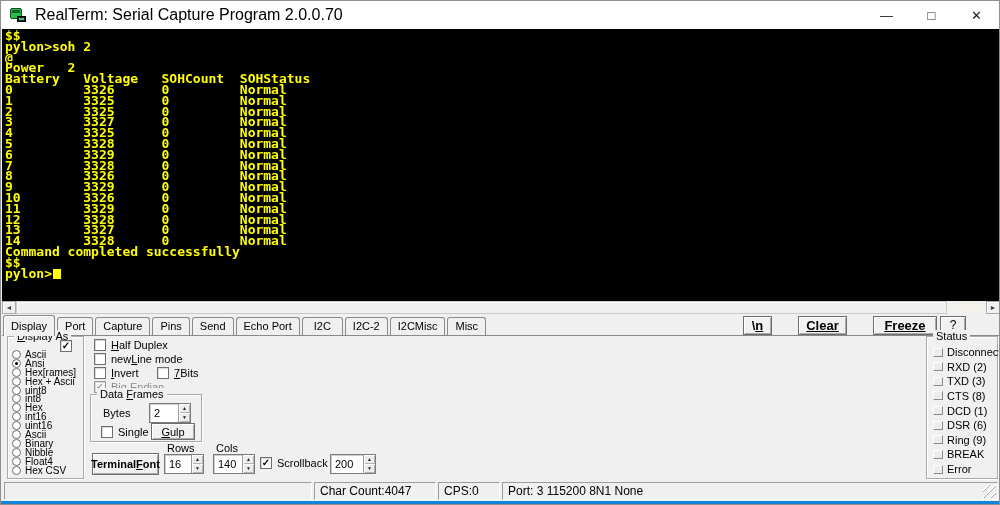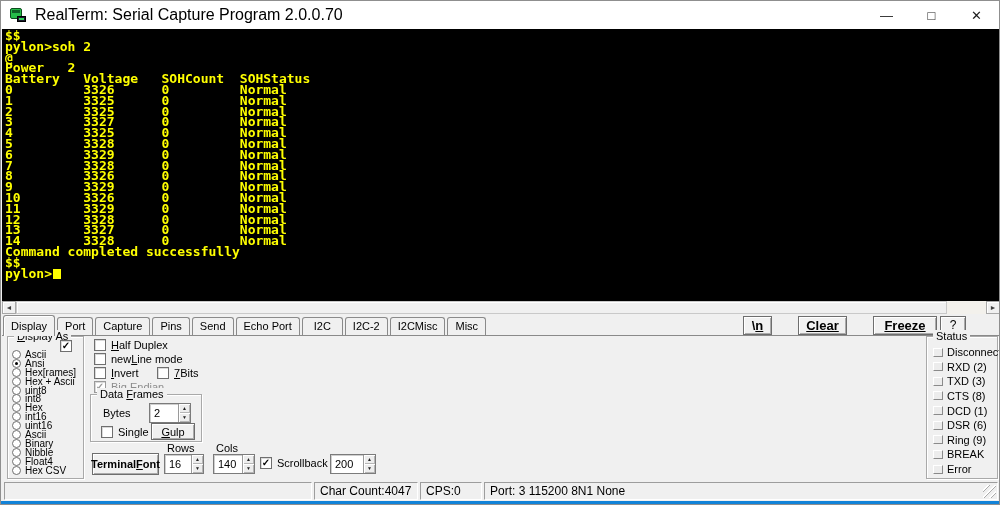--- a/index.html
+++ b/index.html
@@ -83,21 +83,21 @@
   .led { width:10px; height:9px; background:#ececec; border:1px solid; border-color:#fff #8a8a8a #8a8a8a #fff; margin-right:4px; flex:none; }
   .slabel { font-size:11px; white-space:nowrap; }
   
   .btn-font { position:absolute; left:90px; top:117px; width:67px; height:22px; font-size:11px;font-weight:bold; }
   .btn-gulp { position:absolute; left:60px; top:28px; width:44px; height:17px; font-size:11px; }
   
   .statusbar { position:absolute; left:1px; top:480px; width:998px; height:20px; background:#f0f0f0; display:flex; align-items:stretch; padding:1px 2px; gap:2px; }
   .sb-panel { border:1px solid; border-color:#9d9d9d #ffffff #ffffff #9d9d9d; background:#f0f0f0;
               font-size:12px; color:#000; display:flex; align-items:center; padding-left:5px; }
   .sb-p1 { width:308px; }
-  .sb-p2 { width:104px; }
+  .sb-p2 { width:122px; }
   .sb-p3 { width:62px; }
   .sb-p4 { flex:1; position:relative; }
   .grip { position:absolute; right:1px; bottom:1px; width:13px; height:13px;
           background:repeating-linear-gradient(315deg, transparent 0 3px, #ababab 3px 4px, #fff 4px 5px); }
   .accent { position:absolute; left:0; top:500px; width:100%; height:4px; background:#1283d8; }
 </style>
 </head>
 <body>
 
 <div class="window">

